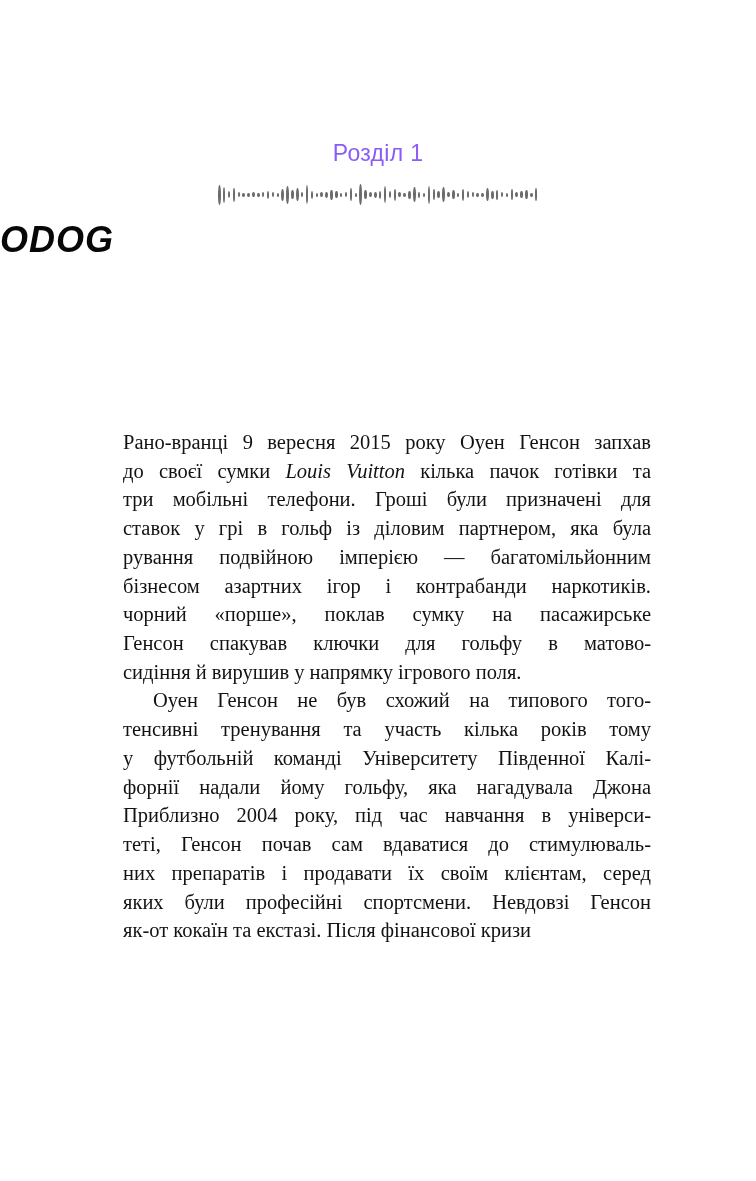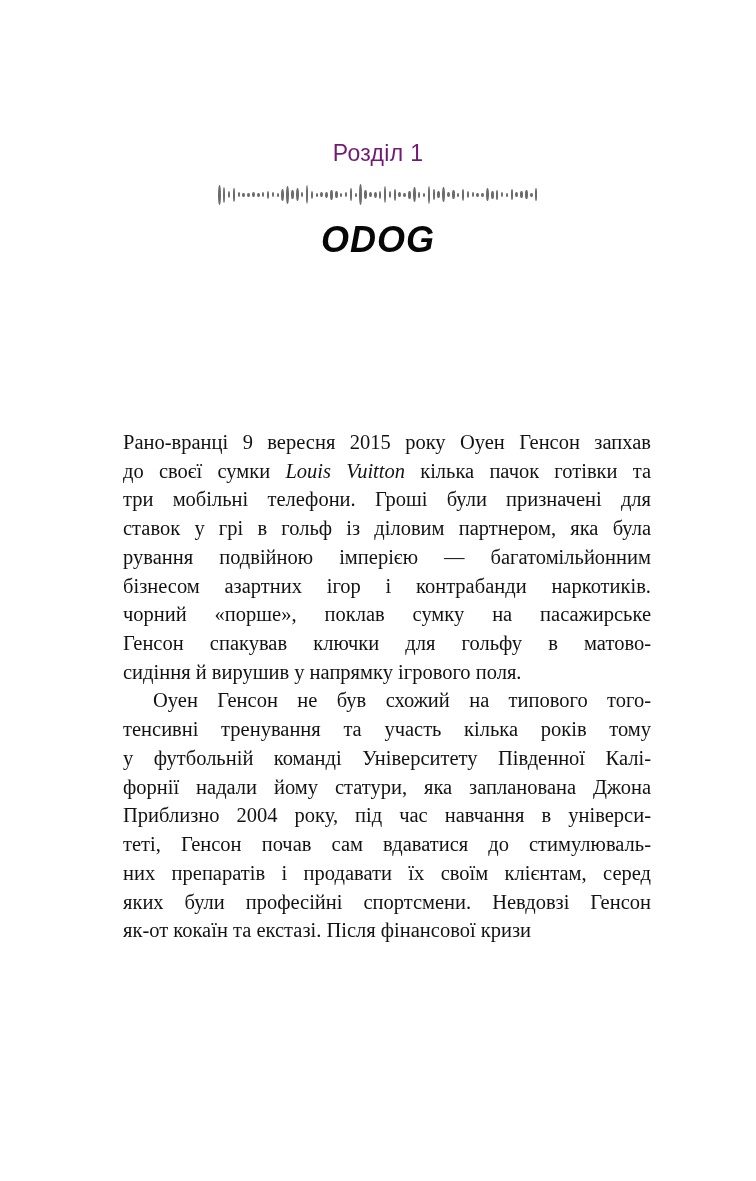--- a/index.html
+++ b/index.html
@@ -18,21 +18,21 @@
   }
   .chapter-label {
     position: absolute;
     top: 140px;
     left: 0;
     width: 100%;
     text-align: center;
     font-family: "Liberation Sans", sans-serif;
     font-size: 23px;
     font-weight: 400;
-    color: #701a75;
+    color: #8b5cf6;
     letter-spacing: 0.3px;
   }
   .waveform {
     position: absolute;
     top: 183px;
     left: 50%;
     transform: translateX(-50%);
     width: 320px;
     height: 23px;
     display: flex;
@@ -43,21 +43,20 @@
     width: 2.6px;
     border-radius: 50% / 50%;
     flex: 0 0 auto;
   }
   .chapter-title {
     position: absolute;
     top: 219px;
     left: 0;
     width: 100%;
     margin: 0;
-    text-align: center;
     font-family: "Liberation Sans", sans-serif;
     font-size: 36px;
     font-weight: 800;
     font-style: italic;
     letter-spacing: 1px;
     color: #070707;
   }
   .body-text {
     position: absolute;
     top: 428px;
@@ -176,21 +175,21 @@
       <div class="body-line"><span>три мобільні телефони. Гроші були призначені для</span></div>
       <div class="body-line"><span>ставок у грі в гольф із діловим партнером, яка була</span></div>
       <div class="body-line"><span>рування подвійною імперією — багатомільйонним</span></div>
       <div class="body-line"><span>бізнесом азартних ігор і контрабанди наркотиків.</span></div>
       <div class="body-line"><span>чорний «порше», поклав сумку на пасажирське</span></div>
       <div class="body-line"><span>Генсон спакував ключки для гольфу в матово-</span></div>
       <div class="body-line para-last"><span>сидіння й вирушив у напрямку ігрового поля.</span></div>
       <div class="body-line indented"><span>Оуен Генсон не був схожий на типового того-</span></div>
       <div class="body-line"><span>тенсивні тренування та участь кілька років тому</span></div>
       <div class="body-line"><span>у футбольній команді Університету Південної Калі-</span></div>
-      <div class="body-line"><span>форнії надали йому статури, яка запланована Джона</span></div>
+      <div class="body-line"><span>форнії надали йому гольфу, яка нагадувала Джона</span></div>
       <div class="body-line"><span>Приблизно 2004 року, під час навчання в універси-</span></div>
       <div class="body-line"><span>теті, Генсон почав сам вдаватися до стимулюваль-</span></div>
       <div class="body-line"><span>них препаратів і продавати їх своїм клієнтам, серед</span></div>
       <div class="body-line"><span>яких були професійні спортсмени. Невдовзі Генсон</span></div>
       <div class="body-line para-last"><span>як-от кокаїн та екстазі. Після фінансової кризи</span></div>
     </div>
 
 
 </div>
 

